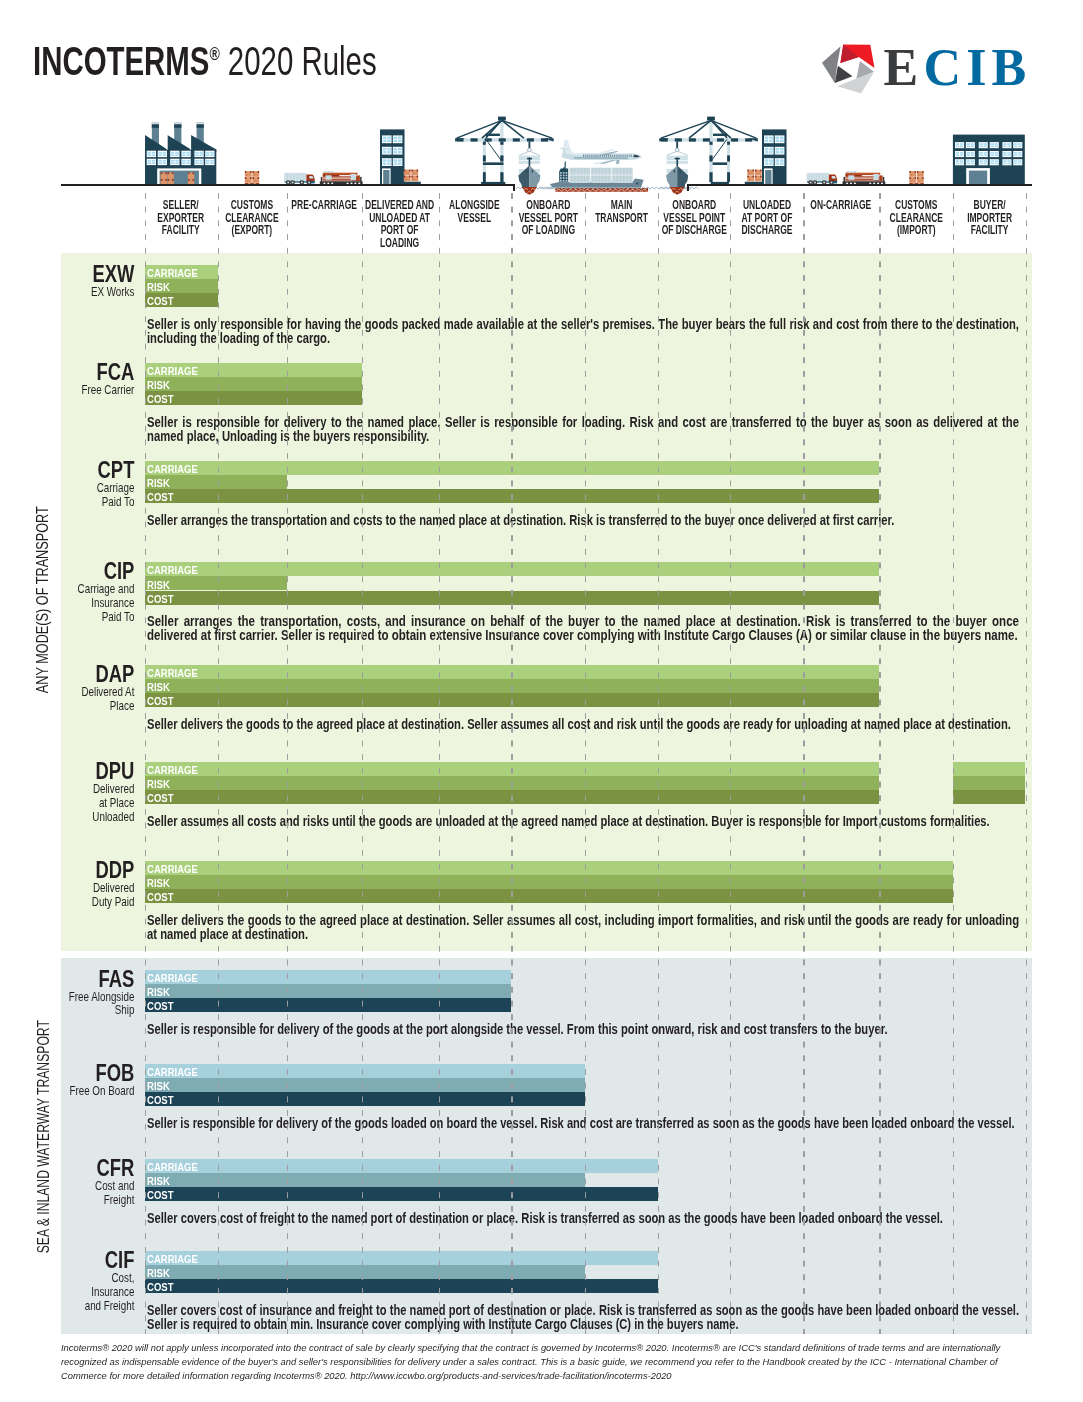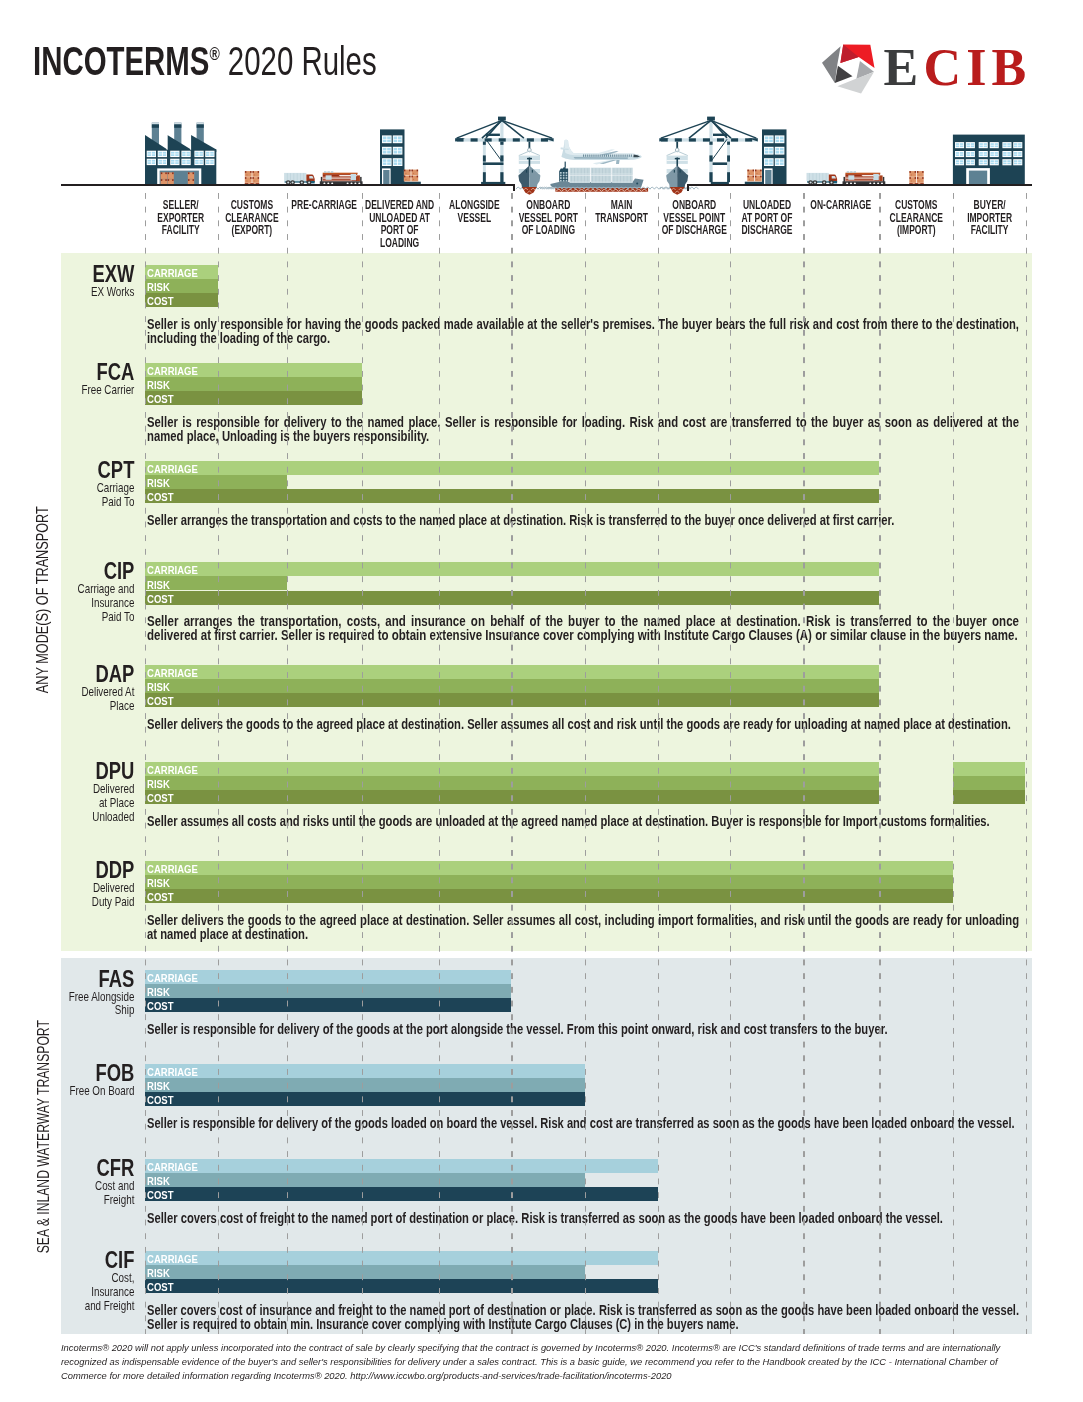--- a/index.html
+++ b/index.html
@@ -11,21 +11,21 @@
   #title{position:absolute;left:33px;top:38.5px;font-size:40px;color:#231f20;white-space:nowrap;
      transform-origin:0 0;transform:scaleX(0.735);}
   #title .b{font-weight:bold;}
   #title .sup{font-size:19px;vertical-align:15px;font-weight:bold;}
   #title .r{font-weight:normal;}
 
   #logo{position:absolute;left:822px;top:36px;width:230px;height:62px;}
   #logo .mark{position:absolute;left:0;top:7.5px;width:52.5px;height:50px;}
   #logo .wordmark{position:absolute;left:61.5px;top:7.2px;font-family:"Liberation Serif",serif;font-size:52px;font-weight:bold;letter-spacing:5.2px;line-height:50px;white-space:nowrap;}
   #logo .e{color:#3b3c3d;}
-  #logo .cib{color:#b91c1c;}
+  #logo .cib{color:#0369a1;}
 
   
   .groundline{position:absolute;top:184.4px;height:1.8px;background:#231f20;}
   .quaydrop{position:absolute;width:1.8px;background:#231f20;}
 
   
   .colhead{position:absolute;top:199.1px;text-align:center;font-size:12.4px;font-weight:bold;color:#231f20;line-height:12.55px;
      transform-origin:50% 0;transform:scaleX(0.686);}
 
   

